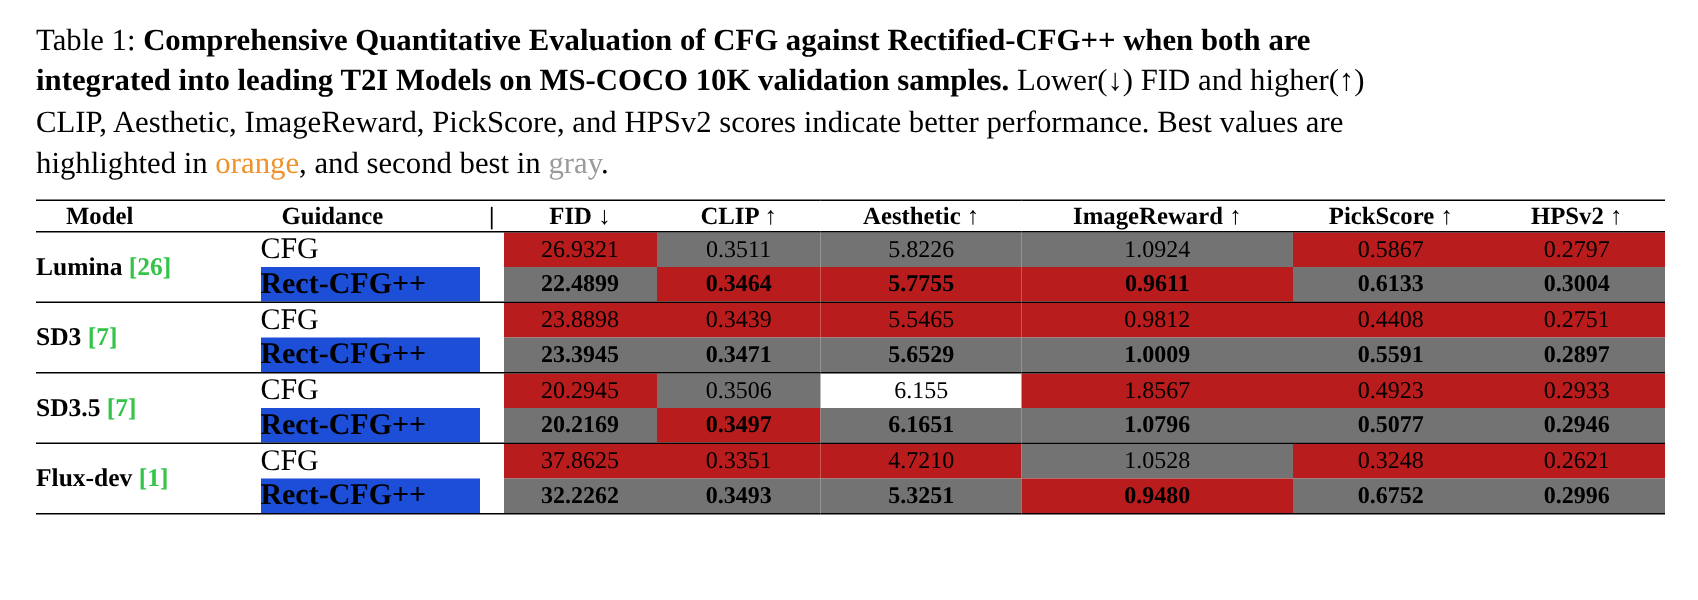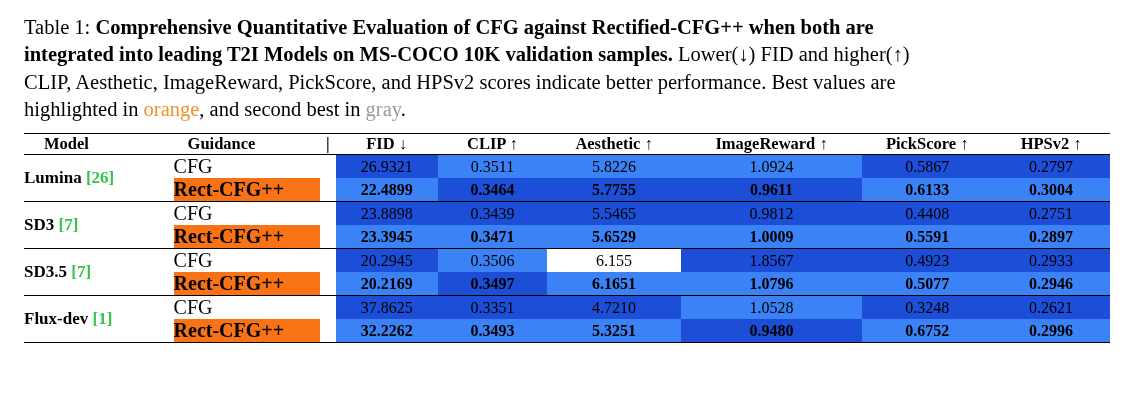--- a/index.html
+++ b/index.html
@@ -68,36 +68,36 @@
   td.model .cite { color: #35c44a; font-weight: bold; }
 
   td.guidance {
     text-align: left;
     padding-left: 14px;
     white-space: nowrap;
     font-size: 20px;
   }
   td.guidance.rect {
     font-weight: bold;
-    background: #f97316;
+    background: #1d4ed8;
   }
   td.bar {
     text-align: center;
     font-size: 15px;
     width: 14px;
   }
   td.val {
     text-align: center;
     font-size: 16px;
     padding: 3.5px 0;
     white-space: nowrap;
   }
   td.val.bold { font-weight: bold; margin-top: 23px; }
-  .hl-orange { background: #3b82f6; }
-  .hl-gray { background: #1d4ed8; }
+  .hl-orange { background: #737373; }
+  .hl-gray { background: #b91c1c; }
 
   col.c-model { width: 152px; }
   col.c-guid  { width: 148px; }
   col.c-bar   { width: 16px; }
   col.c-fid   { width: 104px; }
   col.c-clip  { width: 112px; }
   col.c-aes   { width: 136px; }
   col.c-ir    { width: 184px; }
   col.c-pick  { width: 132px; }
   col.c-hps   { width: 120px; }

